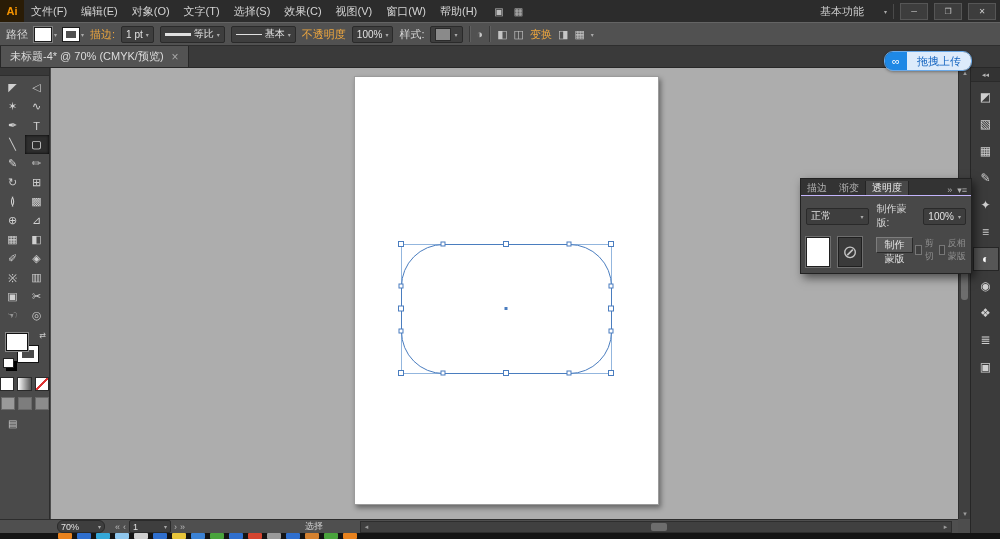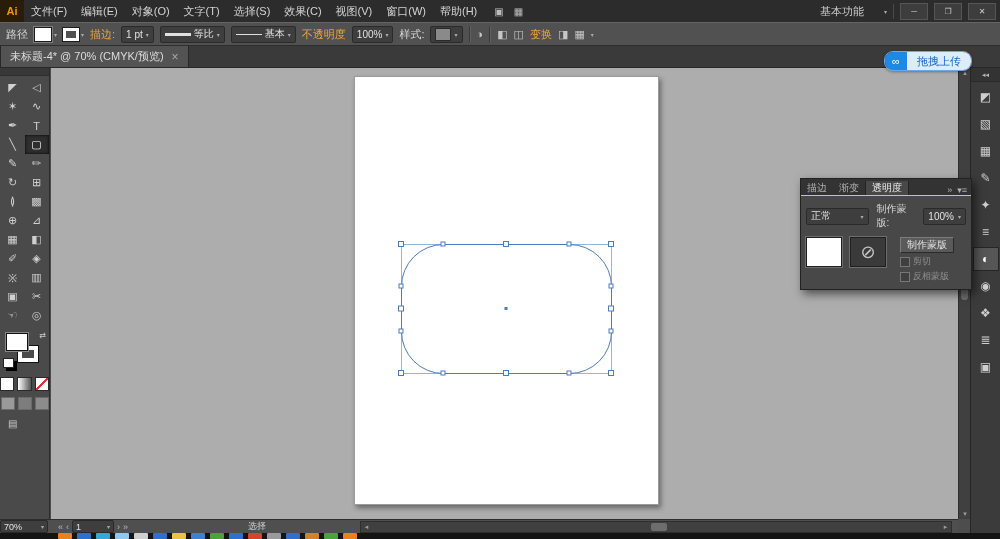--- a/index.html
+++ b/index.html
@@ -112,32 +112,32 @@
   .ptab{padding:0 6px;display:flex;align-items:center;color:#b0b0b0;}
   .ptab.active{background:#484848;color:#ececec;border-left:1px solid #242424;border-right:1px solid #242424;}
   .panel-icons{margin-left:auto;display:flex;align-items:center;gap:5px;padding-right:4px;
                color:#b0b0b0;font-size:9px;}
   .panel-body{padding:6px 5px 6px 5px;}
   .prow{display:flex;align-items:center;gap:8px;}
   .prow2{margin-top:7px;align-items:flex-start;}
   .thumb{width:34px;height:28px;border:1px solid #1f1f1f;background:#fff;box-shadow:0 0 0 1px #6e6e6e;}
   .thumb.mask{background:#3a3a3a;color:#c5c5c5;display:flex;align-items:center;justify-content:center;
               font-size:18px;}
-  .panel-col{display:flex;flex-direction:column;gap:2px;margin-left:6px;}
+  .panel-col{display:flex;flex-direction:row;gap:2px;margin-left:6px;}
   .mask-btn{height:16px;background:#5a5a5a;border:1px solid #2a2a2a;border-top-color:#7d7d7d;
             border-left-color:#7d7d7d;color:#e2e2e2;font-size:10px;padding:0 6px;line-height:14px;}
   .pcheck{display:flex;align-items:center;gap:3px;color:#8f8f8f;font-size:9px;}
   .pcheck .box{width:8px;height:8px;border:1px solid #777;background:#3f3f3f;}
 
   
   .statusbar{position:absolute;left:0;top:519px;width:958px;height:14px;background:#4f4f4f;
              border-top:1px solid #2d2d2d;box-sizing:border-box;display:flex;align-items:center;
              font-size:9px;color:#ccc;}
   .statusbar .combo{height:11px;font-size:9px;padding:0 3px;}
-  .zoom{width:40px;justify-content:space-between;}
+  .zoom{margin-left:57px;width:40px;justify-content:space-between;border-radius:6px;}
   .nav{display:flex;align-items:center;gap:3px;margin-left:10px;}
   .navg{color:#b8b8b8;font-size:9px;}
   .abox{width:34px;justify-content:space-between;}
   .status-text{margin-left:120px;color:#d0d0d0;}
   .hscroll{position:absolute;left:360px;top:1px;width:592px;height:12px;background:#404040;
            border:1px solid #2e2e2e;box-sizing:border-box;}
   .harrow{position:absolute;top:0;width:11px;height:10px;text-align:center;color:#9c9c9c;
           font-size:7px;line-height:10px;}
   .harrow.left{left:0;} .harrow.right{right:0;}
   .hthumb{position:absolute;left:290px;top:1px;width:16px;height:8px;background:#6d6d6d;border-radius:2px;}

